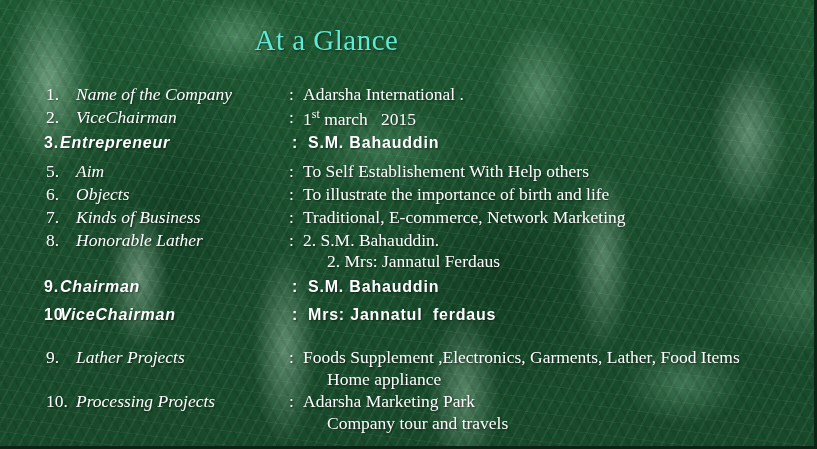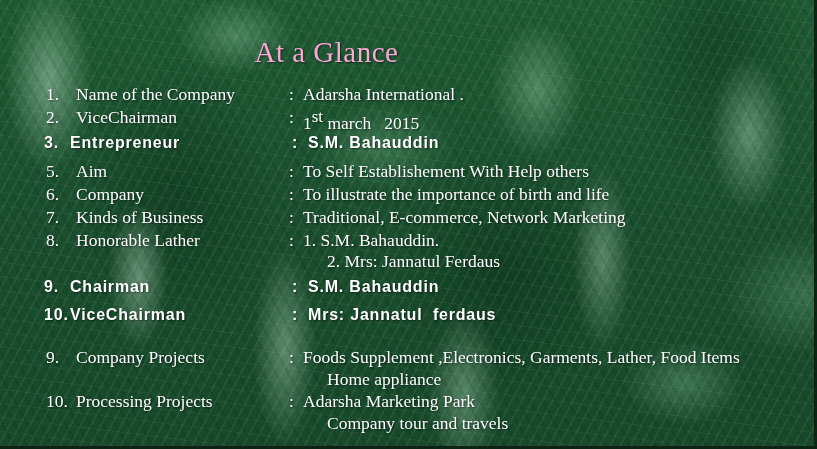--- a/index.html
+++ b/index.html
@@ -39,39 +39,39 @@
   #bg:after{
     content:"";position:absolute;inset:0;
     background-image:
       repeating-linear-gradient(118deg, rgba(255,255,255,.055) 0 2px, rgba(255,255,255,0) 2px 9px),
       repeating-linear-gradient(61deg, rgba(0,0,0,.075) 0 3px, rgba(0,0,0,0) 3px 11px),
       repeating-linear-gradient(7deg, rgba(215,240,222,.05) 0 1px, rgba(0,0,0,0) 1px 14px);
   }
   #content{position:absolute;inset:0;}
 
   .title{
-    position:absolute;top:36px;left:0;width:653px;text-align:center;
-    color:#f9a8d4;font-size:29px;letter-spacing:.5px;
+    position:absolute;top:24px;left:0;width:653px;text-align:center;
+    color:#5eead4;font-size:29px;letter-spacing:.5px;
     text-shadow:1px 1px 2px rgba(0,0,0,.55);
   }
 
   .row{position:absolute;left:0;width:817px;color:#ffffff;
        text-shadow:1px 1px 2px rgba(0,0,0,.5);}
   .num{position:absolute;left:46px;width:34px;text-align:left;}
-  .lbl{position:absolute;left:76px;}
+  .lbl{position:absolute;left:76px;font-style:italic;}
   .col{position:absolute;left:289px;}
   .val{position:absolute;left:303px;white-space:pre;}
 
   .serif{font-family:"Liberation Serif", serif;font-size:17.5px;}
   .sans{font-family:"Liberation Sans", sans-serif;font-weight:bold;font-size:16px;letter-spacing:.8px;}
   .sans .col{left:292px;}
   .sans .val{left:308px;}
   .sans .num{left:44px;}
-  .sans .lbl{left:70px;}
-  .sup{font-size:17px;vertical-align:super;}
+  .sans .lbl{left:60px;}
+  .sup{font-size:12px;vertical-align:super;}
   .cont{position:absolute;left:303px;white-space:pre;margin-left:24px;}
 </style>
 </head>
 <body>
 
 <div id="slide">
   <div id="bg"></div>
   <div id="content">
 
     <div class="title">At a Glance</div>
@@ -99,37 +99,37 @@
 
     <div class="row serif" style="top:161px">
       <span class="num">5.</span>
       <span class="lbl">Aim</span>
       <span class="col">:</span>
       <span class="val">To Self Establishement With Help others</span>
     </div>
 
     <div class="row serif" style="top:184px">
       <span class="num">6.</span>
-      <span class="lbl">Company</span>
+      <span class="lbl">Objects</span>
       <span class="col">:</span>
       <span class="val">To illustrate the importance of birth and life</span>
     </div>
 
     <div class="row serif" style="top:207px">
       <span class="num">7.</span>
       <span class="lbl">Kinds of Business</span>
       <span class="col">:</span>
       <span class="val">Traditional, E-commerce, Network Marketing</span>
     </div>
 
     <div class="row serif" style="top:230px">
       <span class="num">8.</span>
       <span class="lbl">Honorable Lather</span>
       <span class="col">:</span>
-      <span class="val">1. S.M. Bahauddin.</span>
+      <span class="val">2. S.M. Bahauddin.</span>
     </div>
     <div class="row serif" style="top:251px">
       <span class="cont">2. Mrs: Jannatul Ferdaus</span>
     </div>
 
     <div class="row sans" style="top:278px">
       <span class="num">9.</span>
       <span class="lbl">Chairman</span>
       <span class="col">:</span>
       <span class="val">S.M. Bahauddin</span>
@@ -137,21 +137,21 @@
 
     <div class="row sans" style="top:306px">
       <span class="num">10.</span>
       <span class="lbl">ViceChairman</span>
       <span class="col">:</span>
       <span class="val">Mrs: Jannatul  ferdaus</span>
     </div>
 
     <div class="row serif" style="top:347px">
       <span class="num">9.</span>
-      <span class="lbl">Company Projects</span>
+      <span class="lbl">Lather Projects</span>
       <span class="col">:</span>
       <span class="val">Foods Supplement ,Electronics, Garments, Lather, Food Items</span>
     </div>
     <div class="row serif" style="top:369px">
       <span class="cont">Home appliance</span>
     </div>
 
     <div class="row serif" style="top:391px">
       <span class="num">10.</span>
       <span class="lbl">Processing Projects</span>

